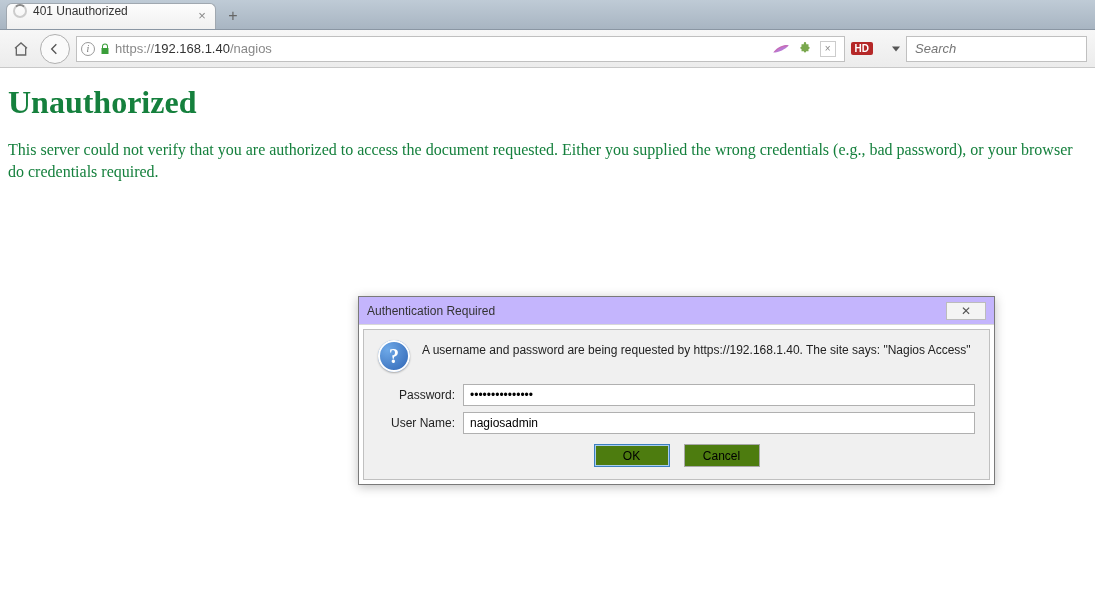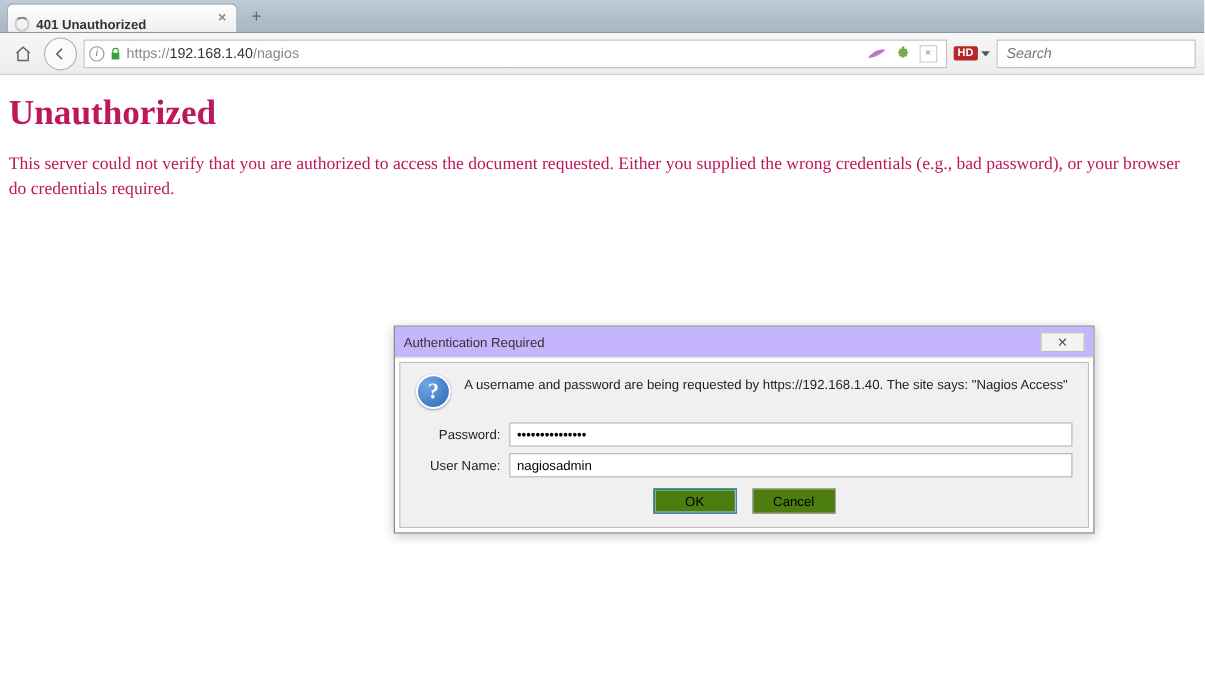--- a/index.html
+++ b/index.html
@@ -17,26 +17,25 @@
   }
   .tab {
     height: 26px;
     width: 210px;
     background: linear-gradient(#fdfdfd, #f0f0f0);
     border: 1px solid #a0a8b0;
     border-bottom: none;
     border-top-left-radius: 6px;
     border-top-right-radius: 6px;
     display: flex;
-    align-items: flex-end;
+    align-items: flex-start;
     padding: 0 6px;
     font-size: 12px;
     color: #333;
     position: relative;
-    font-weight: bold;
   }
   .tab .spinner {
     width: 14px; height: 14px; margin-right: 6px;
     border: 2px solid #ccc; border-top-color: #888; border-radius: 50%;
   }
   .tab .close {
     position: absolute; right: 6px; top: 5px;
     width: 14px; height: 14px; color: #888; font-size: 13px; line-height: 14px; text-align: center;
     cursor: pointer;
   }
@@ -80,36 +79,36 @@
   .url-text { font-size: 13px; color: #888; }
   .url-text .path { color: #333; }
   .url-right { margin-left: auto; display: flex; align-items: center; gap: 8px; padding-right: 4px; }
   .feather { width: 18px; height: 12px; }
   .mini-x { width: 16px; height: 16px; border: 1px solid #ccc; font-size: 10px; color: #888;
     display:flex; align-items:center; justify-content:center; }
   .hd-badge {
     background: #b52828; color: #fff; font-size: 10px; font-weight: bold;
     padding: 1px 4px; border-radius: 2px;
   }
-  .hd-wrap { display: flex; align-items: center; gap: 3px; color: #555; }
+  .hd-wrap { display: flex; align-items: center; gap: 19px; color: #555; }
   .searchbox {
     width: 181px; height: 26px; background: #fff; border: 1px solid #c0c0c0;
     display: flex; padding: 0 6px; gap: 0;
   }
   .searchbox input {
     border: none; outline: none; flex: 1; font-size: 13px; font-style: italic; color: #999;
     background: transparent;
   }
   .mag { color: #888; }
 
   
   .page {
     padding: 8px 8px 8px 8px;
     font-family: "Times New Roman", serif;
-    color: #be185d;
+    color: #15803d;
   }
   .page h1 { font-size: 32px; margin: 8px 0 18px 0; font-weight: bold; }
   .page p { font-size: 16px; line-height: 1.35; margin: 0; }
 
   
   .dialog {
     position: absolute;
     left: 358px; top: 296px;
     width: 637px;
     border: 1px solid #7a7a7a;

